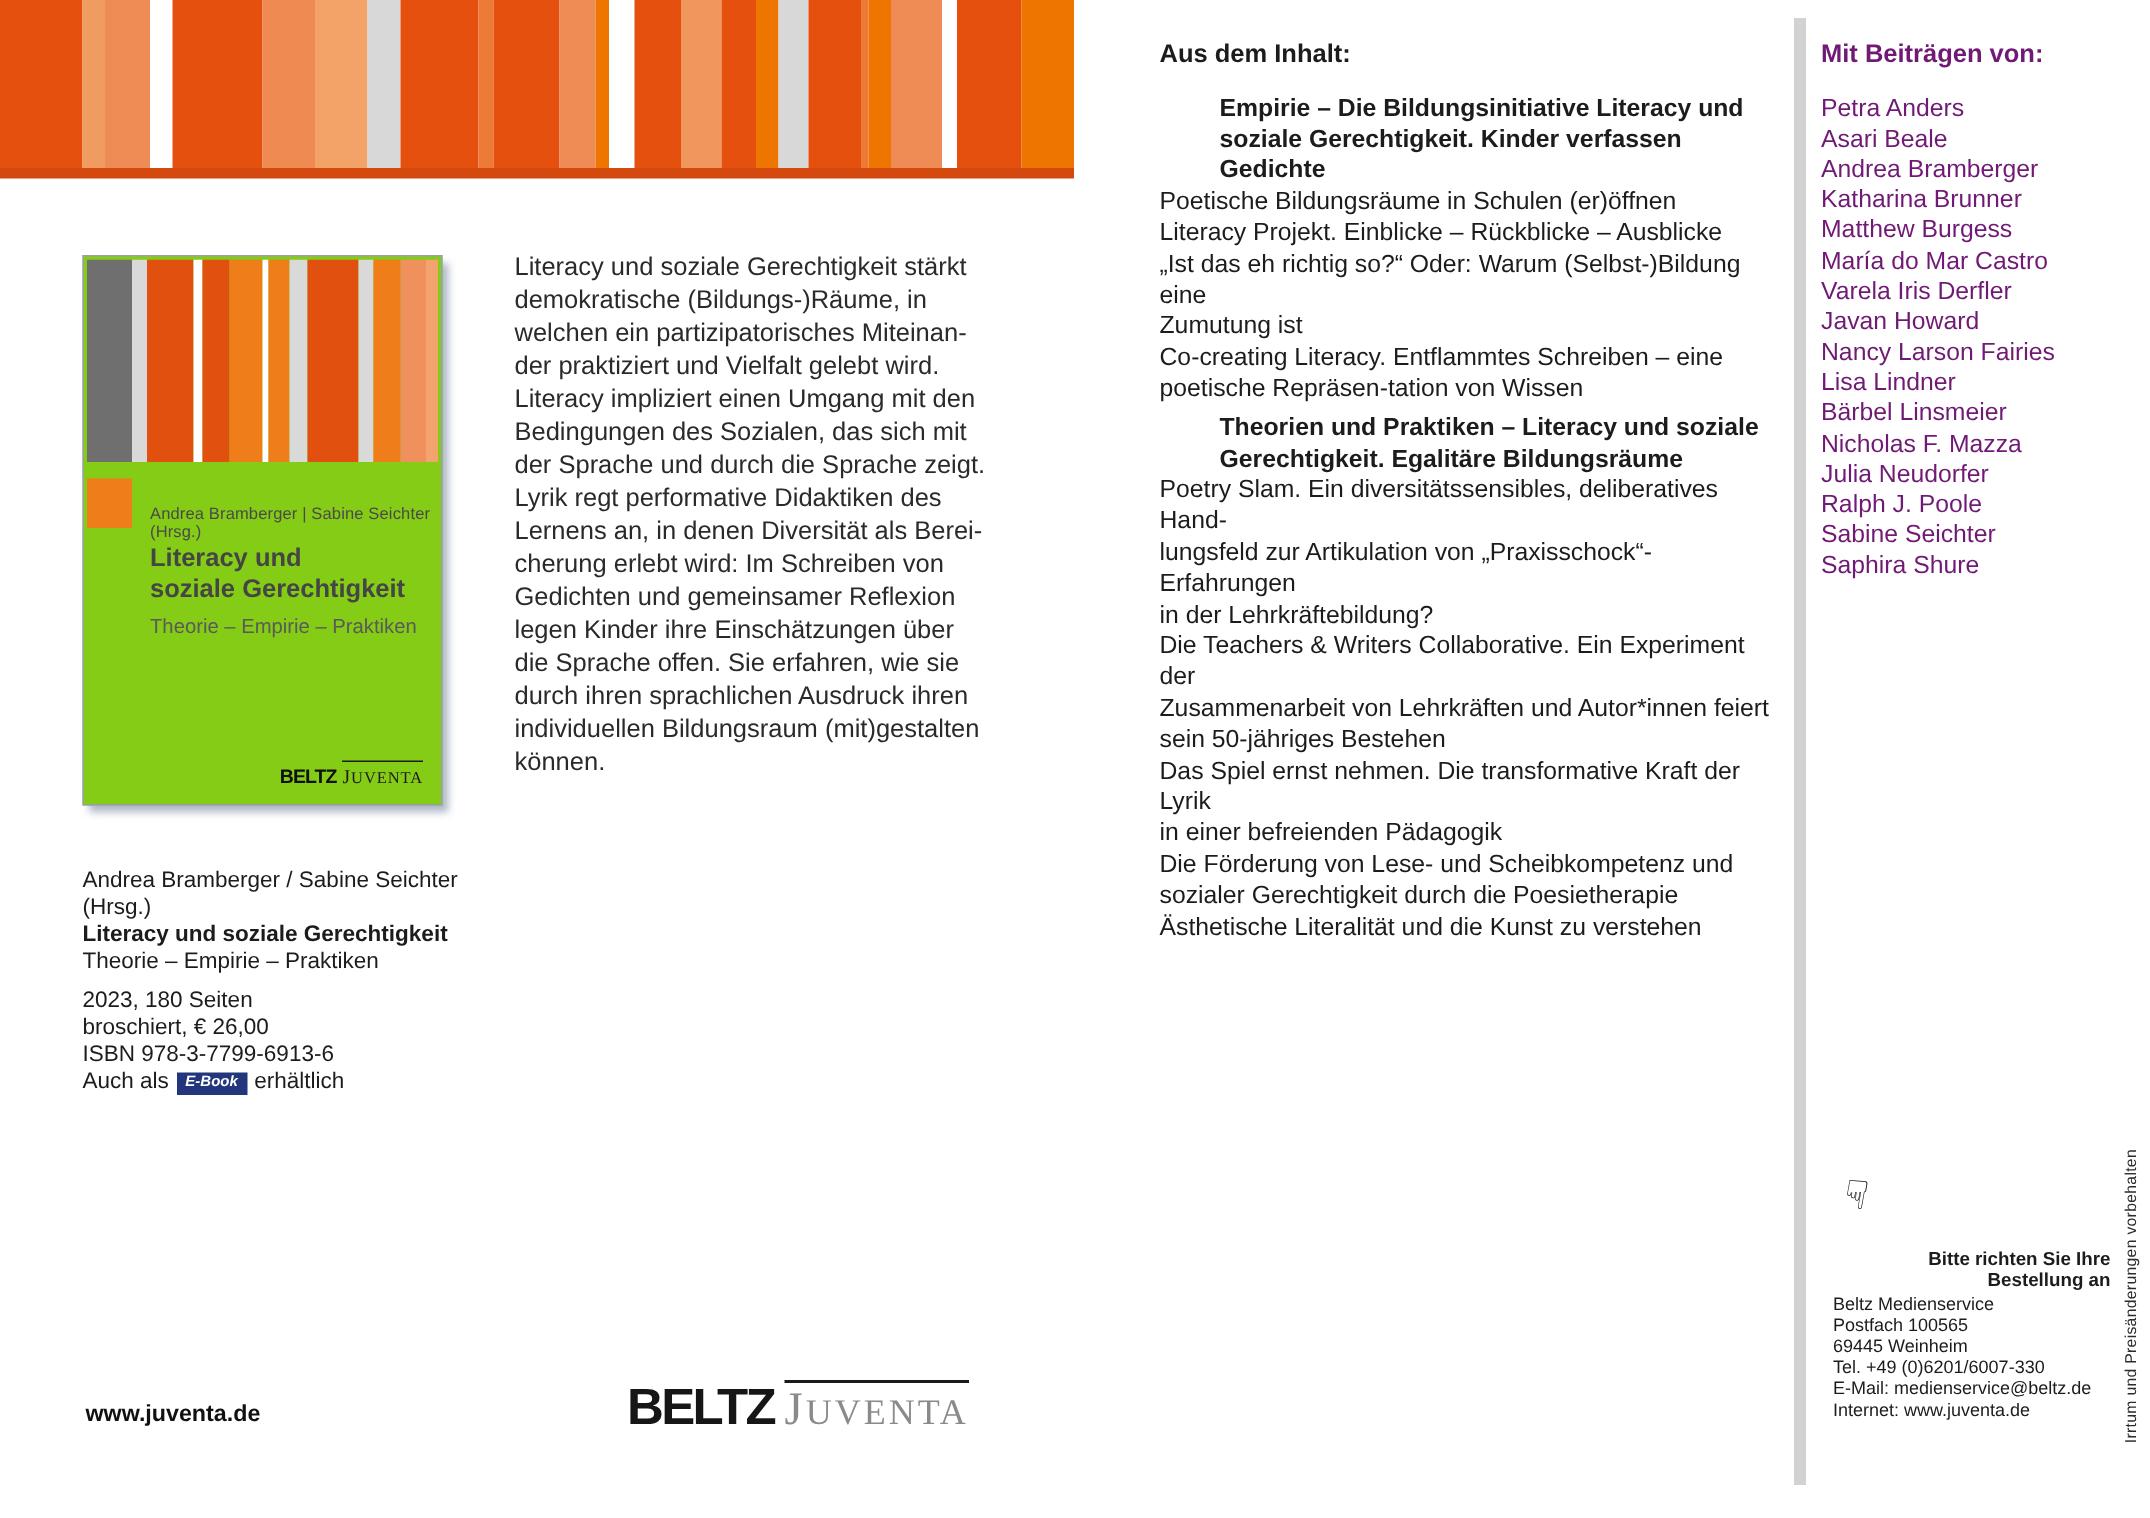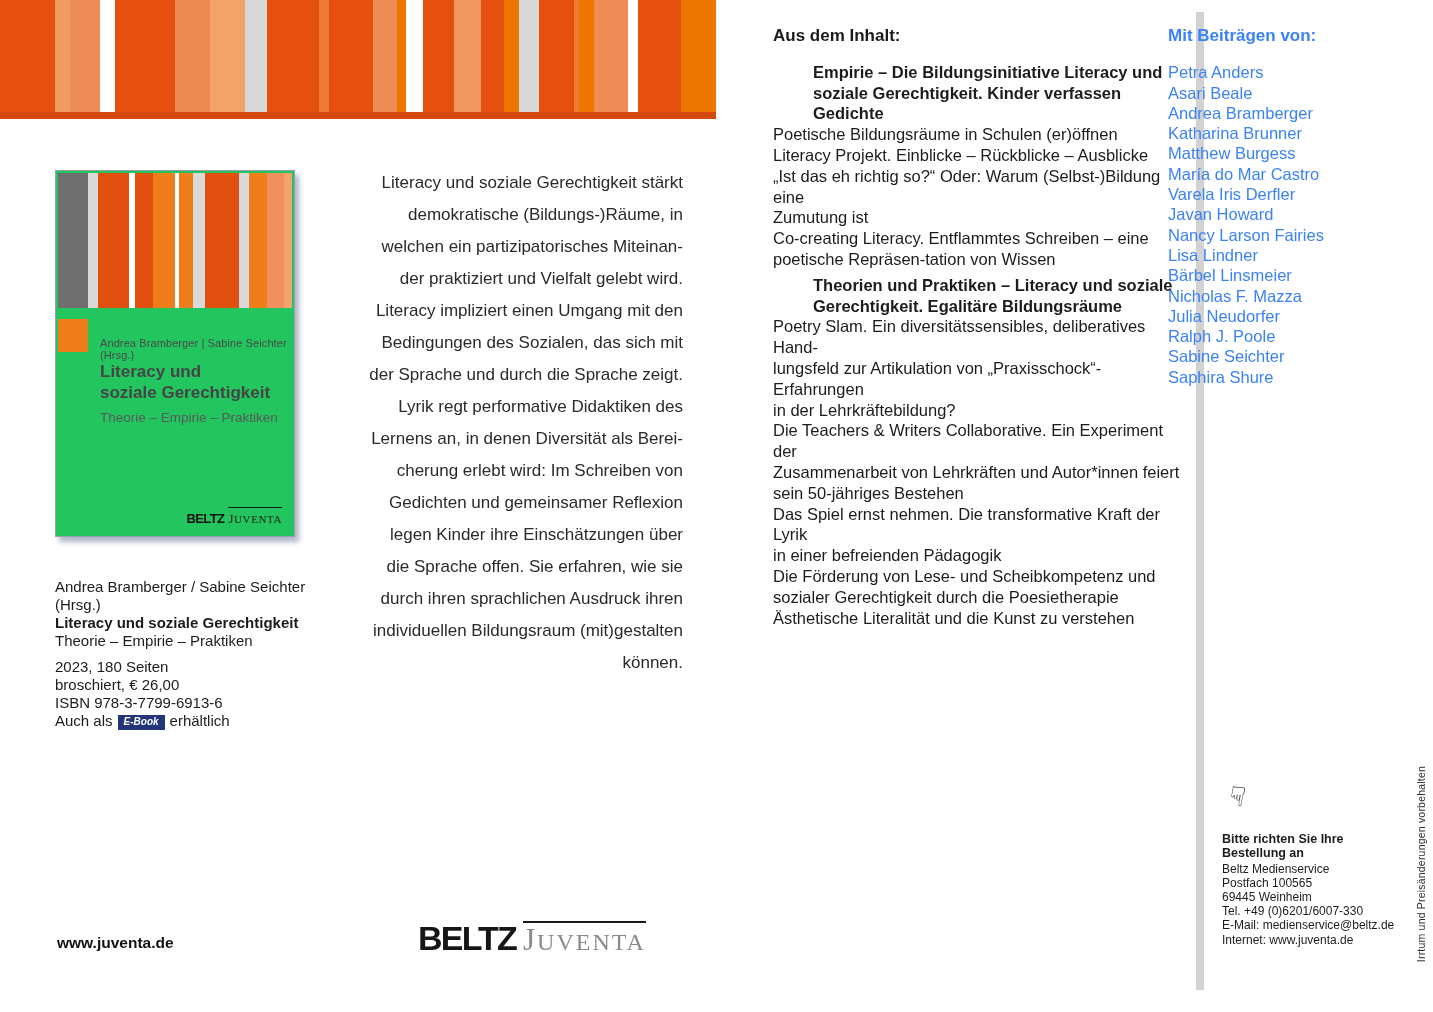--- a/index.html
+++ b/index.html
@@ -9,21 +9,21 @@
     font-family:"Liberation Sans", sans-serif; color:#231f20; overflow:hidden;
   }
   .prewrap { white-space:pre-line; }
 
   
   .banner { position:absolute; left:0; top:0; width:716px; height:112px; display:flex; overflow:hidden; }
   .banner .stripe { height:100%; flex:0 0 auto; }
   .banner-border { position:absolute; left:0; top:112px; width:716px; height:7px; }
 
   
-  .cover { position:absolute; left:55px; top:170px; width:240px; height:367px; background:#22c55e;
+  .cover { position:absolute; left:55px; top:170px; width:240px; height:367px; background:#84cc16;
            border:1px solid #9aa0ab; box-shadow:4px 5px 5px rgba(110,125,155,0.55); }
   .cover-band { position:absolute; left:2px; top:2px; width:234px; height:135px; display:flex; overflow:hidden; }
   .cover-band .stripe { height:100%; flex:0 0 auto; }
   .cover-square { position:absolute; left:2px; top:148px; width:30px; height:33px; }
   .cover-author { position:absolute; left:44px; top:166px; font-size:11px; color:#4a4a4a; letter-spacing:0.1px; }
   .cover-title  { position:absolute; left:44px; top:190px; font-size:17px; font-weight:bold; line-height:21px; color:#454545; }
   .cover-subtitle { position:absolute; left:44px; top:239px; font-size:13.5px; color:#5a5a5a; }
   .cover-logo { position:absolute; right:12px; bottom:9px; display:flex; align-items:baseline; }
   .beltz-sm { font-weight:800; font-size:13px; letter-spacing:-0.6px; color:#101010; }
   .juventa-sm { font-family:"Liberation Serif", serif; color:#1d1d1d; border-top:1px solid #1d1d1d;
@@ -33,41 +33,41 @@
 
   
   .details { position:absolute; left:55px; top:578px; width:270px; font-size:15px; line-height:18px; color:#1c1c1c; }
   .d-title { font-weight:bold; }
   .d-info { margin-top:8px; }
   .d-ebook { margin-top:0; }
   .ebook-badge { display:inline-block; background:#23367c; color:#ffffff; font-style:italic; font-weight:bold;
                  font-size:10px; line-height:12px; padding:1px 6px 2px 6px; margin:0 5px; vertical-align:1px; }
 
   
-  .description { position:absolute; left:343px; top:167px; width:340px; font-size:17px; line-height:32px; color:#2a2a2a;text-align:right; }
+  .description { position:absolute; left:343px; top:167px; width:340px; font-size:17px; line-height:22px; color:#2a2a2a; }
 
   
   .inhalt { position:absolute; left:773px; top:14px; width:410px; font-size:16.5px; line-height:20.8px; color:#1c1c1c; }
   .col-heading { font-weight:bold; font-size:17px;margin-top:12px; }
   .inhalt .col-heading { margin-bottom:15px; }
   .section { margin-top:5px; }
   .section:first-of-type { margin-top:0; }
   .section-title { font-weight:bold;margin-left:40px; }
 
   
   .divider { position:absolute; left:1196px; top:12px; width:8px; height:978px; }
 
   
-  .contributors { position:absolute; left:1168px; top:14px; width:190px; font-size:16.5px; line-height:20.3px; color:#3b82f6; }
+  .contributors { position:absolute; left:1214px; top:14px; width:190px; font-size:16.5px; line-height:20.3px; color:#701a75; }
   .contributors .col-heading { margin-bottom:16px; }
 
   
   .order { position:absolute; left:1222px; top:785px; width:185px; font-size:12px; line-height:14.2px; color:#1c1c1c; }
   .manicule { display:inline-block; font-size:26px; transform:rotate(100deg); margin:4px 0 0 4px; color:#111; }
-  .order-heading { font-weight:bold; font-size:12.5px; margin-top:24px; margin-bottom:1px; }
+  .order-heading { font-weight:bold; font-size:12.5px; margin-top:24px; margin-bottom:1px;text-align:right; }
 
   
   .side-note { position:absolute; right:6px; bottom:50px; writing-mode:vertical-rl; transform:rotate(180deg);
                font-size:10.5px; color:#2b2b2b; letter-spacing:0.2px; }
 
   
   .website { position:absolute; left:57px; top:934px; font-weight:bold; font-size:15.5px; color:#111; }
   .logo { position:absolute; left:418px; top:919px; display:flex; align-items:baseline; }
   .beltz { font-size:34px; font-weight:800; letter-spacing:-1.8px; color:#161616; }
   .juventa { font-family:"Liberation Serif", serif; color:#8a8a8a; border-top:2px solid #1a1a1a;

